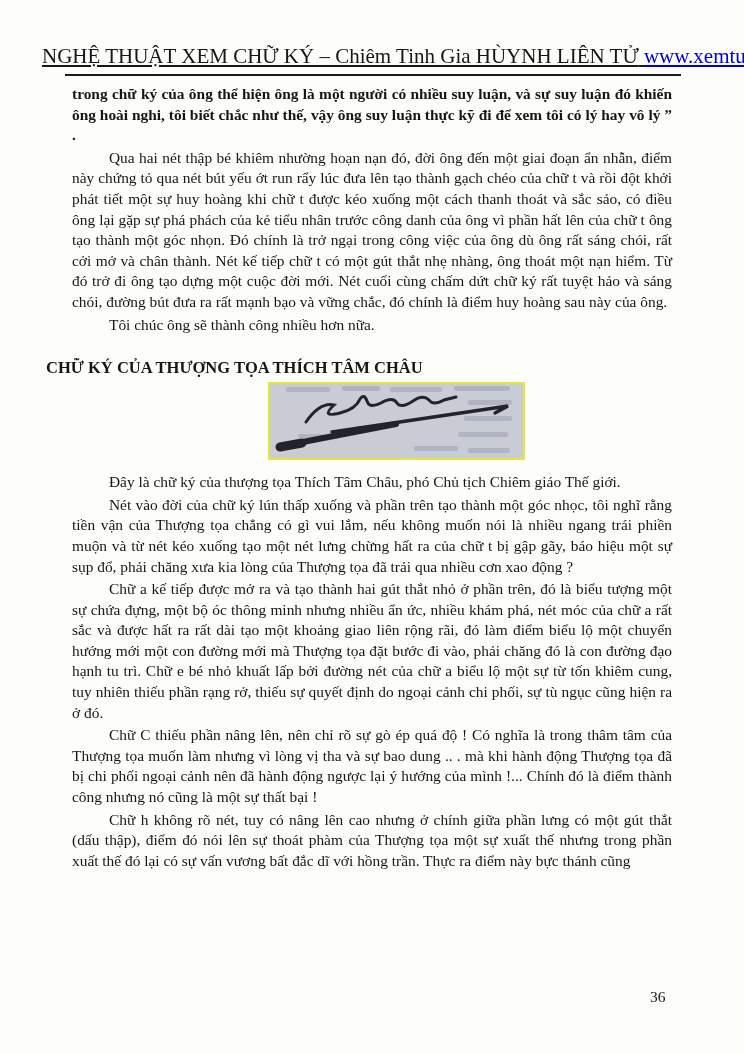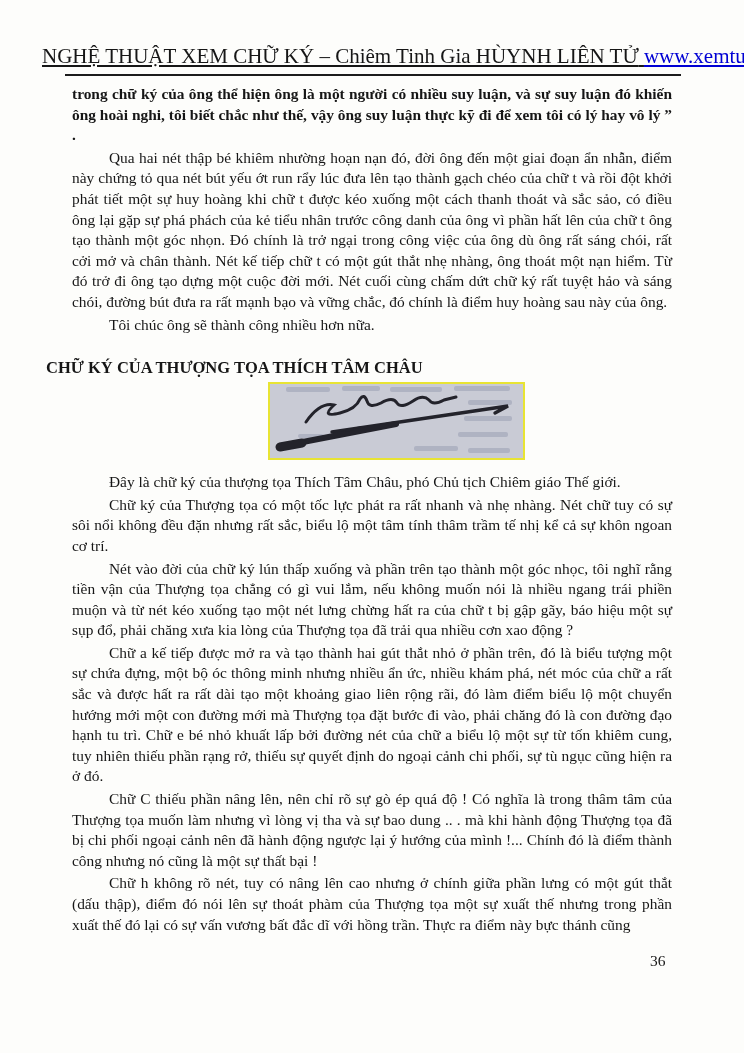--- a/index.html
+++ b/index.html
@@ -31,21 +31,21 @@
   .section-heading{
     margin-top:22px;margin-bottom:2px;
     text-align:left;font-weight:bold;font-size:16.5px;line-height:22px;
     text-indent:0;transform:translateX(-26px);
   }
   .figure-wrap{
     margin:3px 0 10px 0;text-align:center;text-indent:0;
   }
   .figure-wrap svg{display:inline-block;margin-left:48px;vertical-align:top;}
   .page-number{
-    position:absolute;top:952px;left:650px;
+    position:absolute;top:988px;left:650px;
     font-size:15.5px;
   }
 </style>
 </head>
 <body>
 
 <div class="page">
 
   <div class="header">
     <span>NGHỆ THUẬT XEM CHỮ KÝ – Chiêm Tinh Gia HÙYNH LIÊN TỬ</span>
@@ -88,21 +88,20 @@
           <path stroke-width="3" d="M 38 40 Q 52 20 66 23 Q 52 36 72 31 Q 88 27 92 17 Q 96 11 99 19 Q 101 27 113 21 Q 125 14 129 21 Q 133 27 145 19 Q 155 12 161 18 Q 165 24 176 18 L 188 15"></path>
           <path stroke-width="3.4" d="M 64 50 L 240 24 L 227 31"></path>
           <path stroke-width="6" d="M 14 64 L 128 42"></path>
           <path stroke-width="9" d="M 12 65 L 34 61"></path>
           <path stroke-width="2" d="M 78 49 l 7 -2 m 4 -1 l 5 -1"></path>
         </g>
       </svg>
     </div>
 
     <p class="para">Đây là chữ ký của thượng tọa Thích Tâm Châu, phó Chủ tịch Chiêm giáo Thế giới.</p>
-    <p class="para">Chữ ký của Thượng tọa có một tốc lực phát ra rất nhanh và nhẹ nhàng. Nét chữ tuy có sự sôi nổi không đều đặn nhưng rất sắc, biểu lộ một tâm tính thâm trầm tế nhị kể cả sự khôn ngoan cơ trí.</p>
     <p class="para">Nét vào đời của chữ ký lún thấp xuống và phần trên tạo thành một góc nhọc, tôi nghĩ rằng tiền vận của Thượng tọa chẳng có gì vui lắm, nếu không muốn nói là nhiều ngang trái phiền muộn và từ nét kéo xuống tạo một nét lưng chừng hất ra của chữ t bị gập gãy, báo hiệu một sự sụp đổ, phải chăng xưa kia lòng của Thượng tọa đã trải qua nhiều cơn xao động ?</p>
     <p class="para">Chữ a kế tiếp được mở ra và tạo thành hai gút thắt nhỏ ở phần trên, đó là biểu tượng một sự chứa đựng, một bộ óc thông minh nhưng nhiều ẩn ức, nhiều khám phá, nét móc của chữ a rất sắc và được hất ra rất dài tạo một khoảng giao liên rộng rãi, đó làm điểm biểu lộ một chuyển hướng mới một con đường mới mà Thượng tọa đặt bước đi vào, phải chăng đó là con đường đạo hạnh tu trì. Chữ e bé nhỏ khuất lấp bởi đường nét của chữ  a biểu lộ một sự từ tốn khiêm cung, tuy nhiên thiếu phần rạng rở, thiếu sự quyết định do ngoại cảnh chi phối, sự tù ngục cũng hiện ra ở đó.</p>
     <p class="para">Chữ C thiếu phần nâng lên, nên chỉ rõ sự gò ép quá độ ! Có nghĩa là trong thâm tâm của Thượng tọa muốn làm nhưng vì lòng vị tha và sự bao dung .. . mà khi hành động Thượng tọa đã bị chi phối ngoại cảnh nên đã hành động ngược lại ý hướng của mình !... Chính đó là điểm thành công nhưng nó cũng là một sự thất bại !</p>
     <p class="para">Chữ h không rõ nét, tuy có nâng lên cao nhưng ở chính giữa phần lưng có một gút thắt (dấu thập), điểm đó nói lên sự thoát phàm của Thượng tọa một sự xuất thế nhưng trong phần xuất thế  đó lại có sự vấn vương bất đắc dĩ với hồng trần. Thực ra điểm này bực thánh cũng</p>
 
   </div>
 
   <div class="page-number">36</div>
 
 </div>

